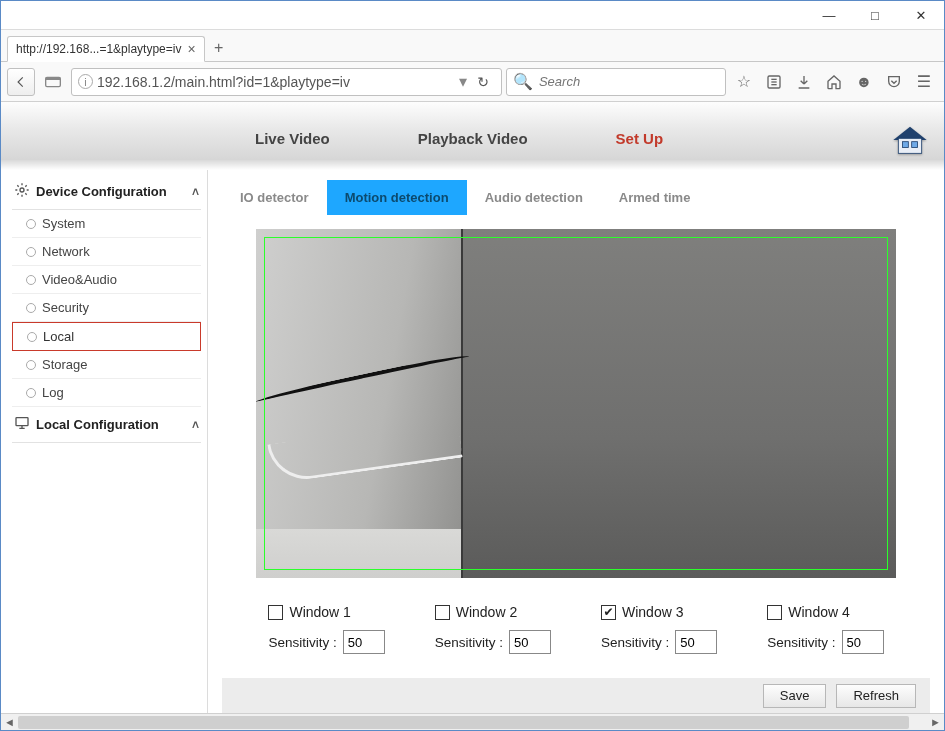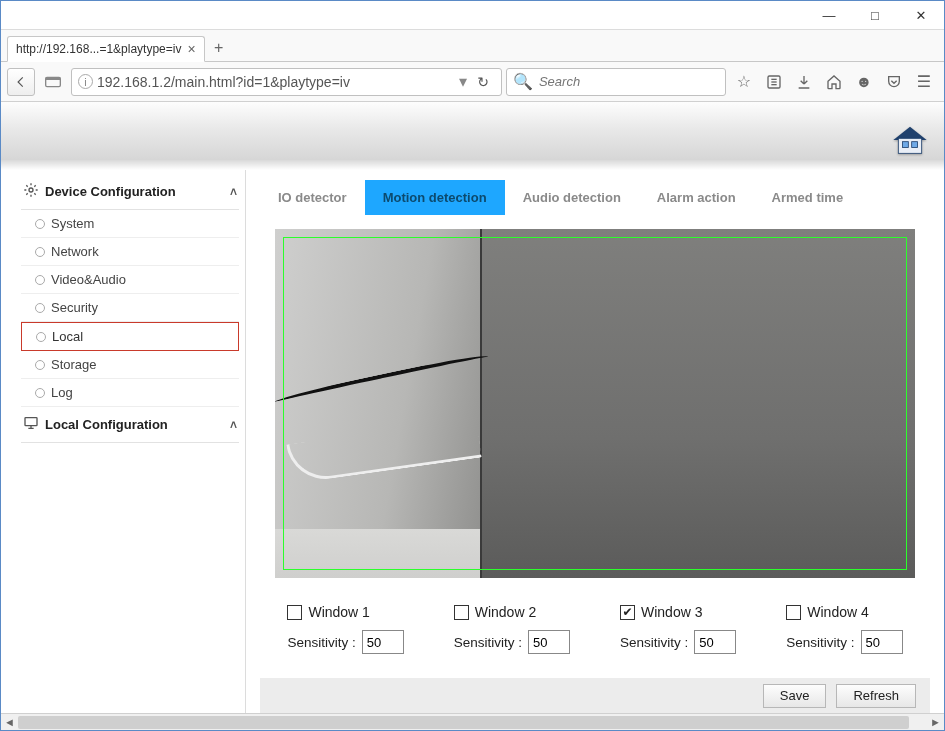--- a/index.html
+++ b/index.html
@@ -43,21 +43,21 @@
   .navtab .bg { position:absolute; inset:0; background: linear-gradient(#fff,#eaeaea); border-top:1px solid #c9c9c9; border-left:1px solid #c9c9c9; border-right:1px solid #c9c9c9; border-radius: 22px 22px 0 0 / 40px 40px 0 0; z-index:-1; }
   .navtab.active { color: #c23a2b; }
   .navtab.active .bg { background: linear-gradient(#fff,#fff); }
   .home-btn { margin-left: auto; width: 48px; height: 40px; display:flex; align-items:center; justify-content:center; }
   .home-btn svg { filter: drop-shadow(0 1px 1px rgba(0,0,0,.3)); }
 
   .brand-shadow { height: 10px; background: linear-gradient(rgba(0,0,0,.15), rgba(0,0,0,0)); }
 
   
   .content { flex: 1; display: flex; overflow: hidden; }
-  .sidebar { width: 245px; border-right: 1px solid #dcdcdc; padding: 4px 6px 0 20px; background:#fff; }
+  .sidebar { width: 207px; border-right: 1px solid #dcdcdc; padding: 4px 6px 0 11px; background:#fff; }
   .side-group-head { display:flex; align-items:center; gap:6px; font-weight:700; font-size:13px; color:#222; padding:8px 2px; border-bottom:1px solid #e2e2e2; }
   .side-group-head .chev { margin-left:auto; font-size:12px; color:#555; }
   .side-list { list-style:none; }
   .side-item { display:flex; align-items:center; gap:8px; font-size:13px; color:#444; padding:6px 4px 6px 30px; border-bottom:1px solid #eee; position:relative; }
   .side-item::before { content:""; position:absolute; left:14px; top:50%; width:8px; height:8px; border:1px solid #aaa; border-radius:50%; transform:translateY(-50%); background:#fff; }
   .side-item.selected { border:1px solid #c93a2b; color:#333; background:#fff; }
 
   .main { flex:1; padding: 10px 14px 0 14px; overflow:auto; display:flex; flex-direction:column; }
   .subtabs { display:flex; gap:0; }
   .subtab { padding:10px 18px; font-size:13px; font-weight:600; color:#8a8a8a; cursor:pointer; }
@@ -156,20 +156,34 @@
             <path d="M4 4h16v7a8 8 0 0 1-16 0z" fill="none" stroke="#666" stroke-width="2"></path>
             <path d="M8 10l4 4 4-4" fill="none" stroke="#666" stroke-width="2"></path>
           </svg>
       </div>
       <div class="ico">☰</div>
     </div>
   </div>
 
   <div class="page">
     <div class="brandbar">
+      <div class="navtabs">
+        <div class="navtab">
+            <span class="bg"></span>
+            <span>Live Video</span>
+          </div>
+        <div class="navtab">
+            <span class="bg"></span>
+            <span>Playback Video</span>
+          </div>
+        <div class="navtab active">
+            <span class="bg"></span>
+            <span>Set Up</span>
+          </div>
+      </div>
       <div class="home-btn">
         <svg width="40" height="34" viewBox="0 0 48 40">
           <path d="M4 20 L24 4 L44 20" fill="#20416d"></path>
           <rect x="10" y="18" width="28" height="18" fill="#e9eef6" stroke="#20416d"></rect>
           <rect x="15" y="22" width="7" height="7" fill="#6fa9e6" stroke="#20416d"></rect>
           <rect x="26" y="22" width="7" height="7" fill="#6fa9e6" stroke="#20416d"></rect>
         </svg>
       </div>
     </div>
     <div class="brand-shadow"></div>
@@ -220,21 +234,20 @@
           <span>Local Configuration</span>
           <span class="chev">˄</span>
         </div>
       </div>
 
       <div class="main">
         <div class="subtabs">
           <div class="subtab">IO detector</div>
           <div class="subtab active">Motion detection</div>
           <div class="subtab">Audio detection</div>
-          <div class="subtab">Alarm action</div>
           <div class="subtab">Armed time</div>
         </div>
 
         <div class="video-frame">
           <div class="cam-left"></div>
           <div class="cam-right"></div>
           <div class="wall-edge"></div>
           <div class="floor"></div>
           <div class="cable1"></div>
           <div class="cable2"></div>

